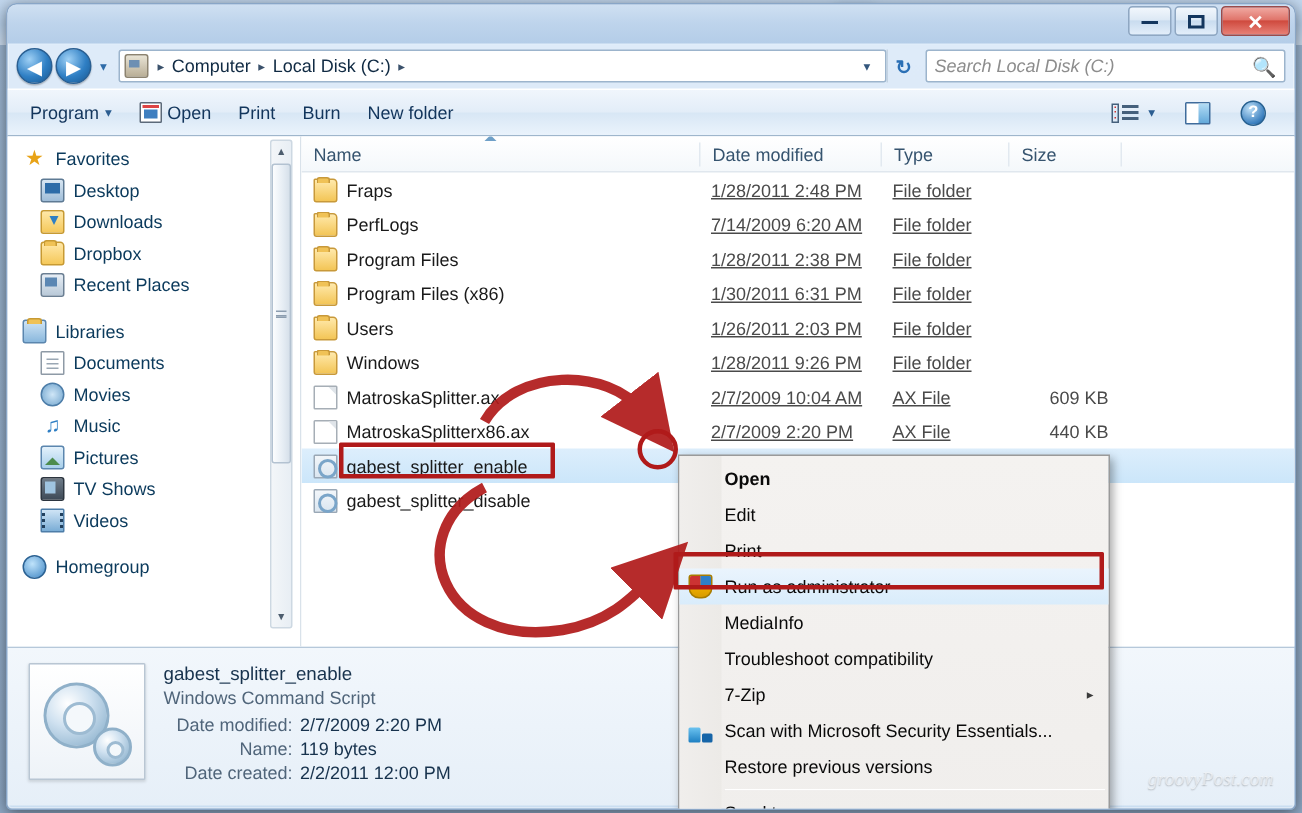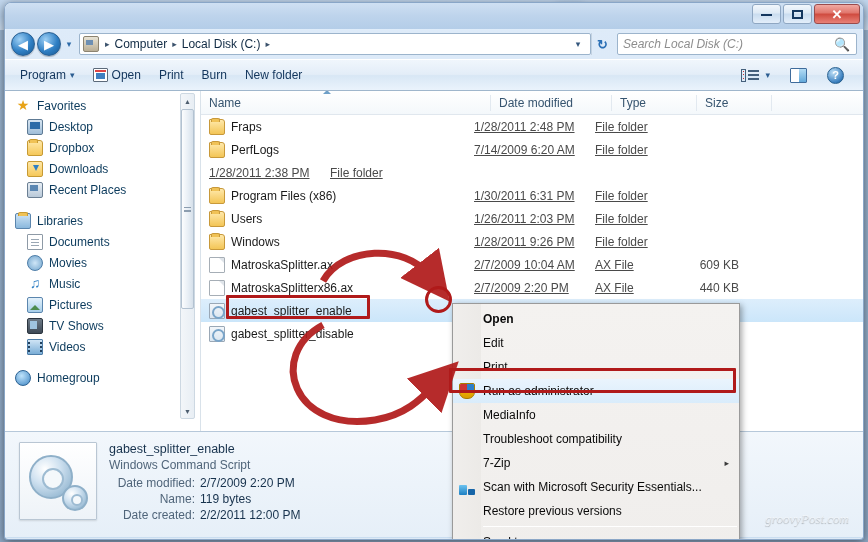--- a/index.html
+++ b/index.html
@@ -426,26 +426,26 @@
 
       <div class="navitem">
         <span class="nicon ic-star">★</span>
         <span>Favorites</span>
       </div>
       <div class="navitem child">
         <span class="nicon ic-desktop"></span>
         <span>Desktop</span>
       </div>
       <div class="navitem child">
+        <span class="nicon ic-down"></span>
+        <span>Downloads</span>
+      </div>
+      <div class="navitem child">
         <span class="nicon ic-folder"></span>
         <span>Dropbox</span>
-      </div>
-      <div class="navitem child">
-        <span class="nicon ic-down"></span>
-        <span>Downloads</span>
       </div>
       <div class="navitem child">
         <span class="nicon ic-recent"></span>
         <span>Recent Places</span>
       </div>
 
       <div class="navgap"></div>
 
       <div class="navitem">
         <span class="nicon ic-lib"></span>
@@ -496,21 +496,21 @@
           </div>
       </div>
     </div>
 
     <div class="listpane">
       <div class="colhead">
         <div class="ch" style="width:265px;">
           <span>Name</span>
           <span class="sorttri"></span>
         </div>
-        <div class="ch" style="width:121px;margin-left:24px;">
+        <div class="ch" style="width:121px;">
           <span>Date modified</span>
         </div>
         <div class="ch" style="width:85px;">
           <span>Type</span>
         </div>
         <div class="ch" style="width:75px;">
           <span>Size</span>
         </div>
         <div class="ch" style="flex:1;"></div>
       </div>
@@ -528,20 +528,24 @@
           <div class="row">
             <div class="cname" style="width:265px;">
               <span class="fi fi-folder"></span>
               <span>PerfLogs</span>
             </div>
             <div class="cdate" style="width:121px;padding-left:8px;">7/14/2009 6:20 AM</div>
             <div class="ctype" style="width:85px;padding-left:8px;">File folder</div>
             <div class="csize" style="width:75px;padding-right:8px;"></div>
           </div>
           <div class="row">
+            <div class="cname" style="width:265px;">
+              <span class="fi fi-folder"></span>
+              <span>Program Files</span>
+            </div>
             <div class="cdate" style="width:121px;padding-left:8px;">1/28/2011 2:38 PM</div>
             <div class="ctype" style="width:85px;padding-left:8px;">File folder</div>
             <div class="csize" style="width:75px;padding-right:8px;"></div>
           </div>
           <div class="row">
             <div class="cname" style="width:265px;">
               <span class="fi fi-folder"></span>
               <span>Program Files (x86)</span>
             </div>
             <div class="cdate" style="width:121px;padding-left:8px;">1/30/2011 6:31 PM</div>

